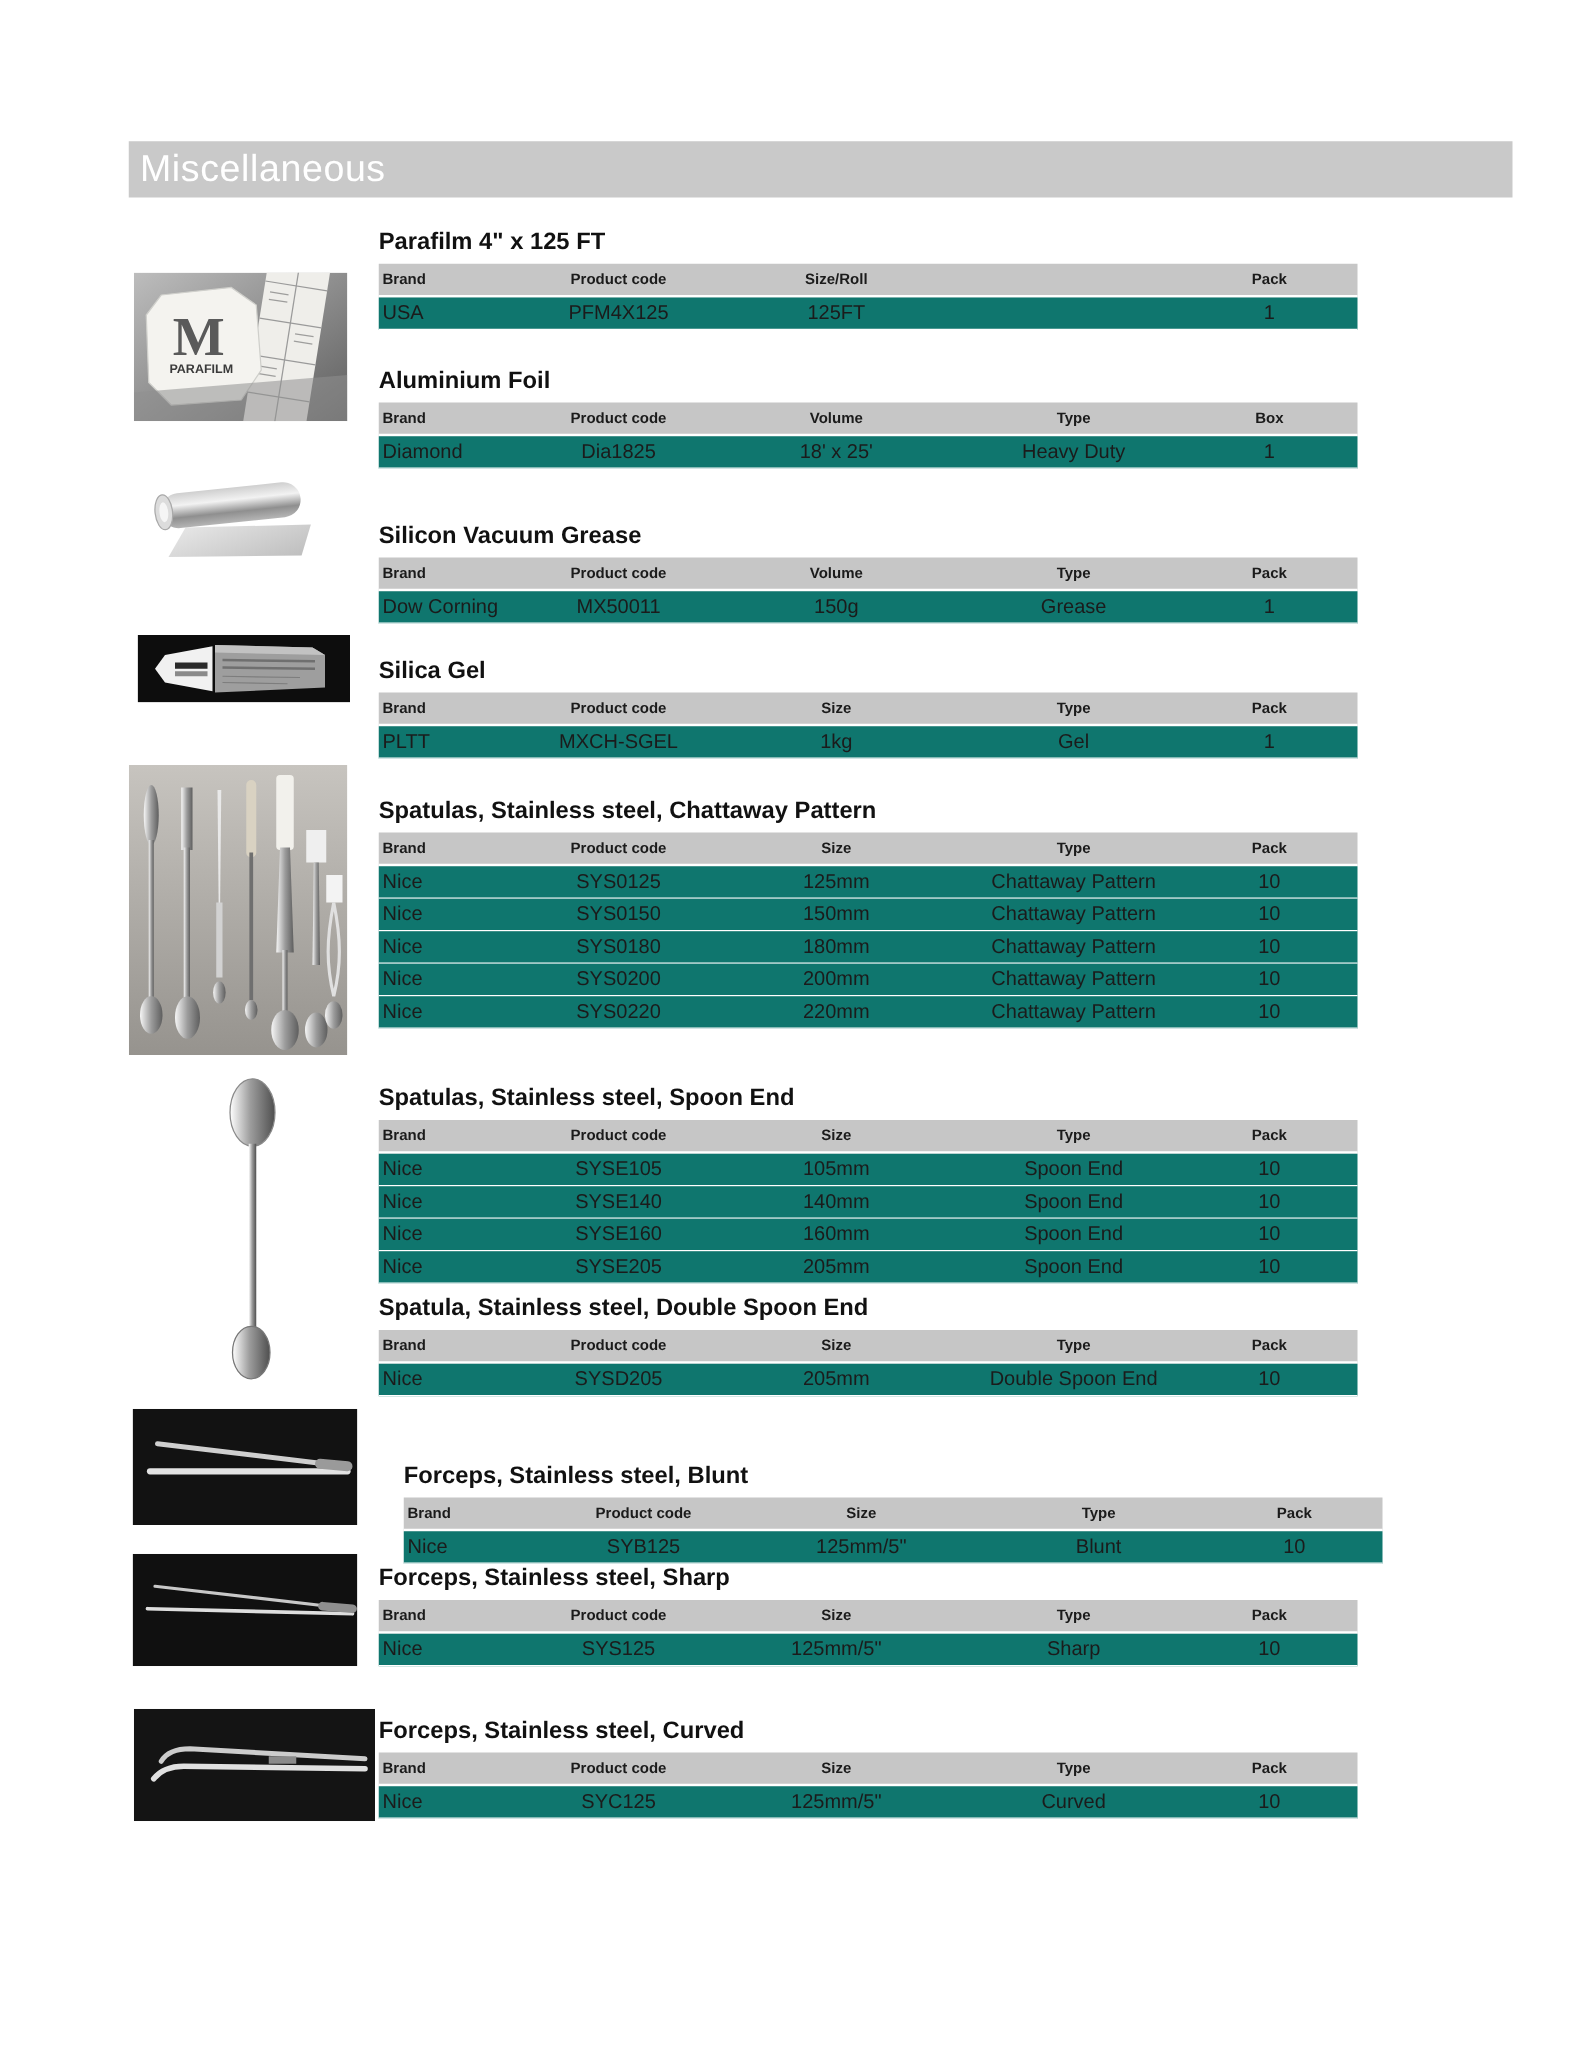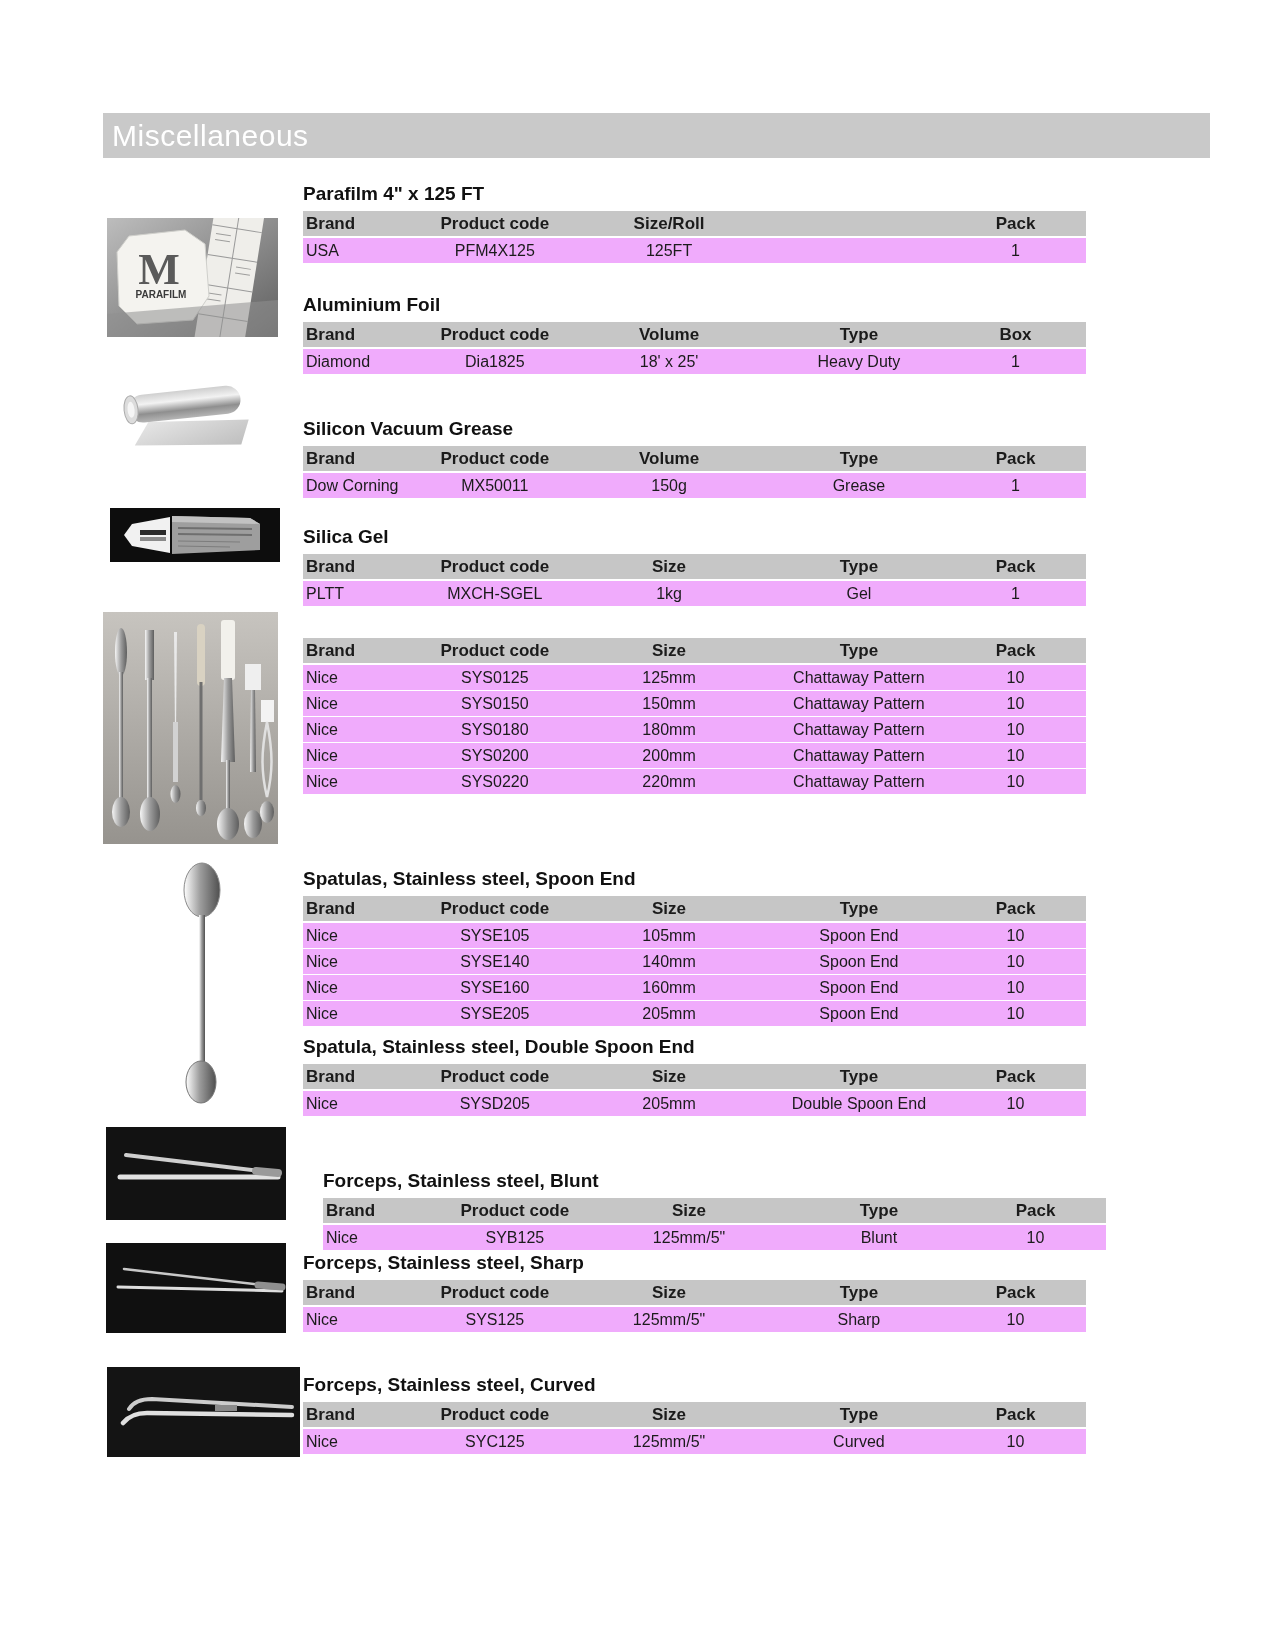--- a/index.html
+++ b/index.html
@@ -14,22 +14,22 @@
     letter-spacing:.5px;
   }
   .section{position:absolute;left:303px;width:783px;}
   .sec-title{
     font-weight:bold;font-size:19px;line-height:22px;color:#111;
     margin:0 0 6px 0;white-space:nowrap;
   }
   .tbl{width:100%;}
   .trow{display:flex;width:100%;}
   .thead{background:#c6c6c6;border-bottom:2px solid #ffffff;}
-  .thead .cell{font-weight:bold;font-size:17px;height:25px;line-height:25px;}
-  .tdata{background:#f0abfc;border-bottom:1px solid #ffffff;}
+  .thead .cell{font-weight:bold;font-size:12px;height:25px;line-height:25px;}
+  .tdata{background:#0f766e;border-bottom:1px solid #ffffff;}
   .tdata .cell{font-size:16px;height:25px;line-height:25px;}
   .cell{box-sizing:border-box;overflow:hidden;white-space:nowrap;text-align:center;}
   .c0{width:15.5%;text-align:left;padding-left:3px;}
   .c1{width:18%;}
   .c2{width:26.5%;}
   .c3{width:22%;}
   .c4{width:18%;}
   .pimg{position:absolute;overflow:hidden;}
   .pimg svg{display:block;}
 </style>
@@ -273,20 +273,21 @@
         <div class="trow tdata">
           <div class="cell c0">PLTT</div>
           <div class="cell c1">MXCH-SGEL</div>
           <div class="cell c2">1kg</div>
           <div class="cell c3">Gel</div>
           <div class="cell c4">1</div>
         </div>
       </div>
     </div>
     <div class="section" style="top: 638px;">
+      <div class="sec-title">Spatulas, Stainless steel, Chattaway Pattern</div>
       <div class="tbl">
         <div class="trow thead">
           <div class="cell c0">Brand</div>
           <div class="cell c1">Product code</div>
           <div class="cell c2">Size</div>
           <div class="cell c3">Type</div>
           <div class="cell c4">Pack</div>
         </div>
         <div class="trow tdata">
           <div class="cell c0">Nice</div>

